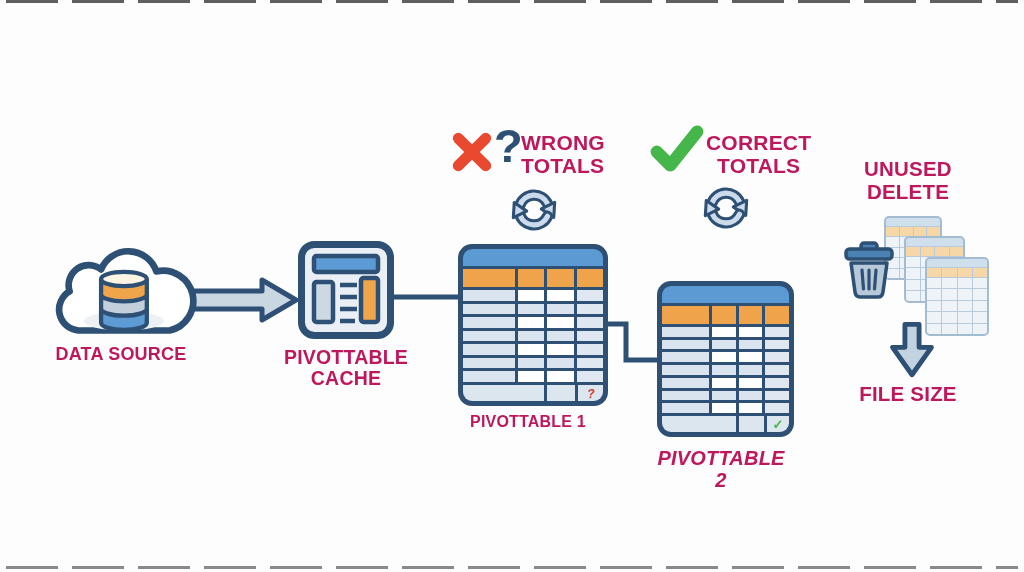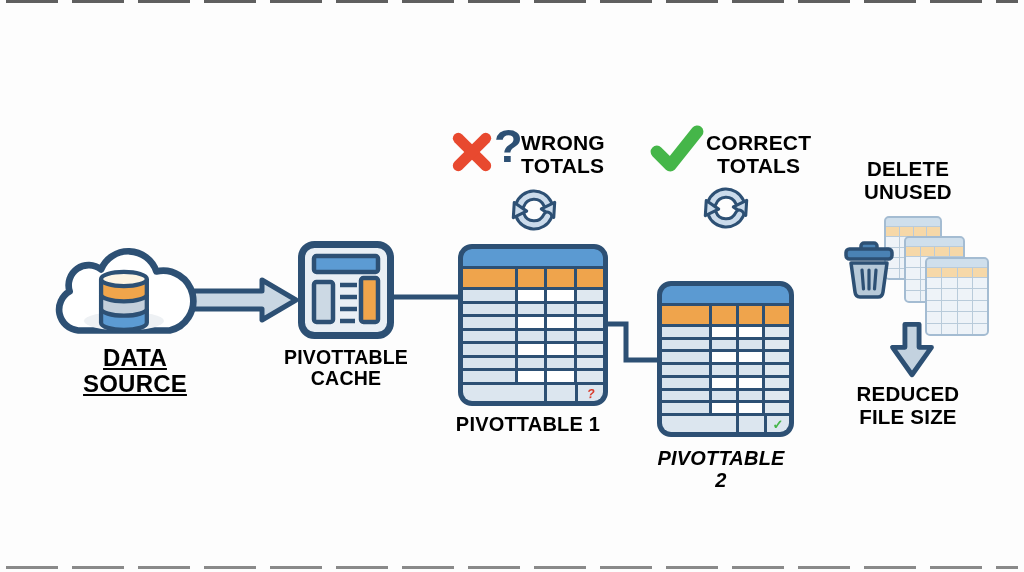--- a/index.html
+++ b/index.html
@@ -3,21 +3,21 @@
 <meta charset="utf-8">
 <style>
   html,body{margin:0;padding:0;background:#fff;}
   #canvas{position:relative;width:1024px;height:572px;background:#fdfdfd;overflow:hidden;
           font-family:"Liberation Sans",sans-serif;}
   .edge{position:absolute;left:6px;right:6px;height:3px;opacity:.75;
         background:repeating-linear-gradient(90deg,#2b2b2b 0 52px,transparent 52px 66px);}
   .edge.top{top:0;}
   .edge.bottom{top:566px;opacity:.55;}
   .abs{position:absolute;}
-  .lbl{position:absolute;color:#000000;font-weight:bold;text-align:center;line-height:1.1;
+  .lbl{position:absolute;color:#be185d;font-weight:bold;text-align:center;line-height:1.1;
        letter-spacing:.2px;}
   .lbl span{display:block;}
   .lbl.left{text-align:left;}
   
   .ptable{position:absolute;border:5px solid #2d5074;background:#2d5074;border-radius:14px;
           display:flex;flex-direction:column;row-gap:3px;overflow:hidden;}
   .pt-topbar{background:#5b9ad2;height:17px;flex:0 0 17px;border-radius:8px 8px 0 0;}
   .pt-row{display:grid;grid-template-columns:37% 1fr 1fr 1fr;column-gap:3px;flex:1;}
   .pt-row.header{flex:0 0 18px;}
   .pt-row .c{background:#d9e4ee;}
@@ -60,21 +60,21 @@
   <svg class="abs" style="left:42px;top:238px;" width="162" height="103" viewBox="0 0 170 106">
     <path d="M38,96 A22,22 0 0 1 29,55 A21,21 0 0 1 62,32 A31,31 0 0 1 120,34 A25,25 0 0 1 134,96 Z" fill="#ffffff" stroke="#2d5074" stroke-width="7" stroke-linejoin="round"></path>
     <ellipse cx="86" cy="86" rx="42" ry="10" fill="#eef1f4"></ellipse>
     <g>
       <path d="M62,73 V88 A24,7.5 0 0 0 110,88 V73" fill="#5c9bd3" stroke="#2d5074" stroke-width="4.5"></path>
       <path d="M62,58 V73 A24,7.5 0 0 0 110,73 V58" fill="#c3cfdb" stroke="#2d5074" stroke-width="4.5"></path>
       <path d="M62,42 V58 A24,7.5 0 0 0 110,58 V42" fill="#f0a54b" stroke="#2d5074" stroke-width="4.5"></path>
       <ellipse cx="86" cy="42" rx="24" ry="7.5" fill="#fdf4e4" stroke="#2d5074" stroke-width="4.5"></ellipse>
     </g>
   </svg>
-  <div class="lbl" style="left:50px;top:345px;width:170px;font-size:24px;text-decoration:underline;">
+  <div class="lbl" style="left:36px;top:345px;width:170px;font-size:18px;">
     <span>DATA SOURCE</span>
   </div>
 
   <svg class="abs" style="left:297px;top:240px;" width="98" height="100" viewBox="0 0 98 100">
     <rect x="4.5" y="4.5" width="89" height="91" rx="13" fill="#e9eff5" stroke="#2d5074" stroke-width="7"></rect>
     <rect x="17" y="16" width="64" height="16" rx="2.5" fill="#5c9bd3" stroke="#2d5074" stroke-width="4.5"></rect>
     <rect x="17" y="42" width="19" height="40" rx="2.5" fill="#ccd9e4" stroke="#2d5074" stroke-width="4.5"></rect>
     <g stroke="#2d5074" stroke-width="4.5">
       <line x1="43" y1="45" x2="60" y2="45"></line>
         <line x1="43" y1="57" x2="60" y2="57"></line>
@@ -160,21 +160,21 @@
         <div class="c"></div>
       </div>
     <div class="pt-footer">
       <div class="c"></div>
         <div class="c"></div>
       <div class="c">
           <span class="marker red">?</span>
         </div>
     </div>
   </div>
-  <div class="lbl" style="left:453px;top:413px;width:150px;font-size:20px;">
+  <div class="lbl" style="left:453px;top:413px;width:150px;font-size:16px;">
     <span>PIVOTTABLE 1</span>
   </div>
 
   <svg class="abs" style="left:650px;top:124px;" width="54" height="48" viewBox="0 0 56 50">
     <path d="M7,29 L21,43 L49,8" fill="none" stroke="#45b649" stroke-width="13" stroke-linecap="round" stroke-linejoin="round"></path>
   </svg>
   <div class="lbl left" style="left:706px;top:131px;font-size:21px;text-align:center;">
     <span>CORRECT</span>
     <span>TOTALS</span>
   </div>
@@ -244,22 +244,22 @@
       <div class="c">
           <span class="marker green">✓</span>
         </div>
     </div>
   </div>
   <div class="lbl" style="left:650px;top:447px;width:142px;font-size:20px;font-style:italic;">
     <span>PIVOTTABLE 2</span>
   </div>
 
   <div class="lbl" style="left:838px;top:158px;width:140px;font-size:20.5px;">
+    <span>UNUSED</span>
     <span>DELETE</span>
-    <span>UNUSED</span>
   </div>
 
   <div class="mini" style="left:884px;top:216px;width:54px;height:60px;z-index:1;">
     <div class="bar"></div>
     <div class="hrow">
         <div></div>
         <div></div>
         <div></div>
         <div></div>
       </div>
@@ -370,17 +370,16 @@
       <line x1="30" y1="29" x2="30" y2="48"></line>
       <line x1="37" y1="29" x2="35.5" y2="48"></line>
     </g>
   </svg>
 
   <svg class="abs" style="left:889px;top:320px;z-index:4;" width="46" height="60" viewBox="0 0 52 66">
     <polygon points="18,4 34,4 34,30 48,30 26,61 4,30 18,30" fill="#c3d2df" stroke="#2d5074" stroke-width="5.5" stroke-linejoin="round"></polygon>
   </svg>
 
   <div class="lbl" style="left:838px;top:383px;width:140px;font-size:20.5px;">
-    <span>REDUCED</span>
     <span>FILE SIZE</span>
   </div>
 
 </div>
 
 </body></html>

